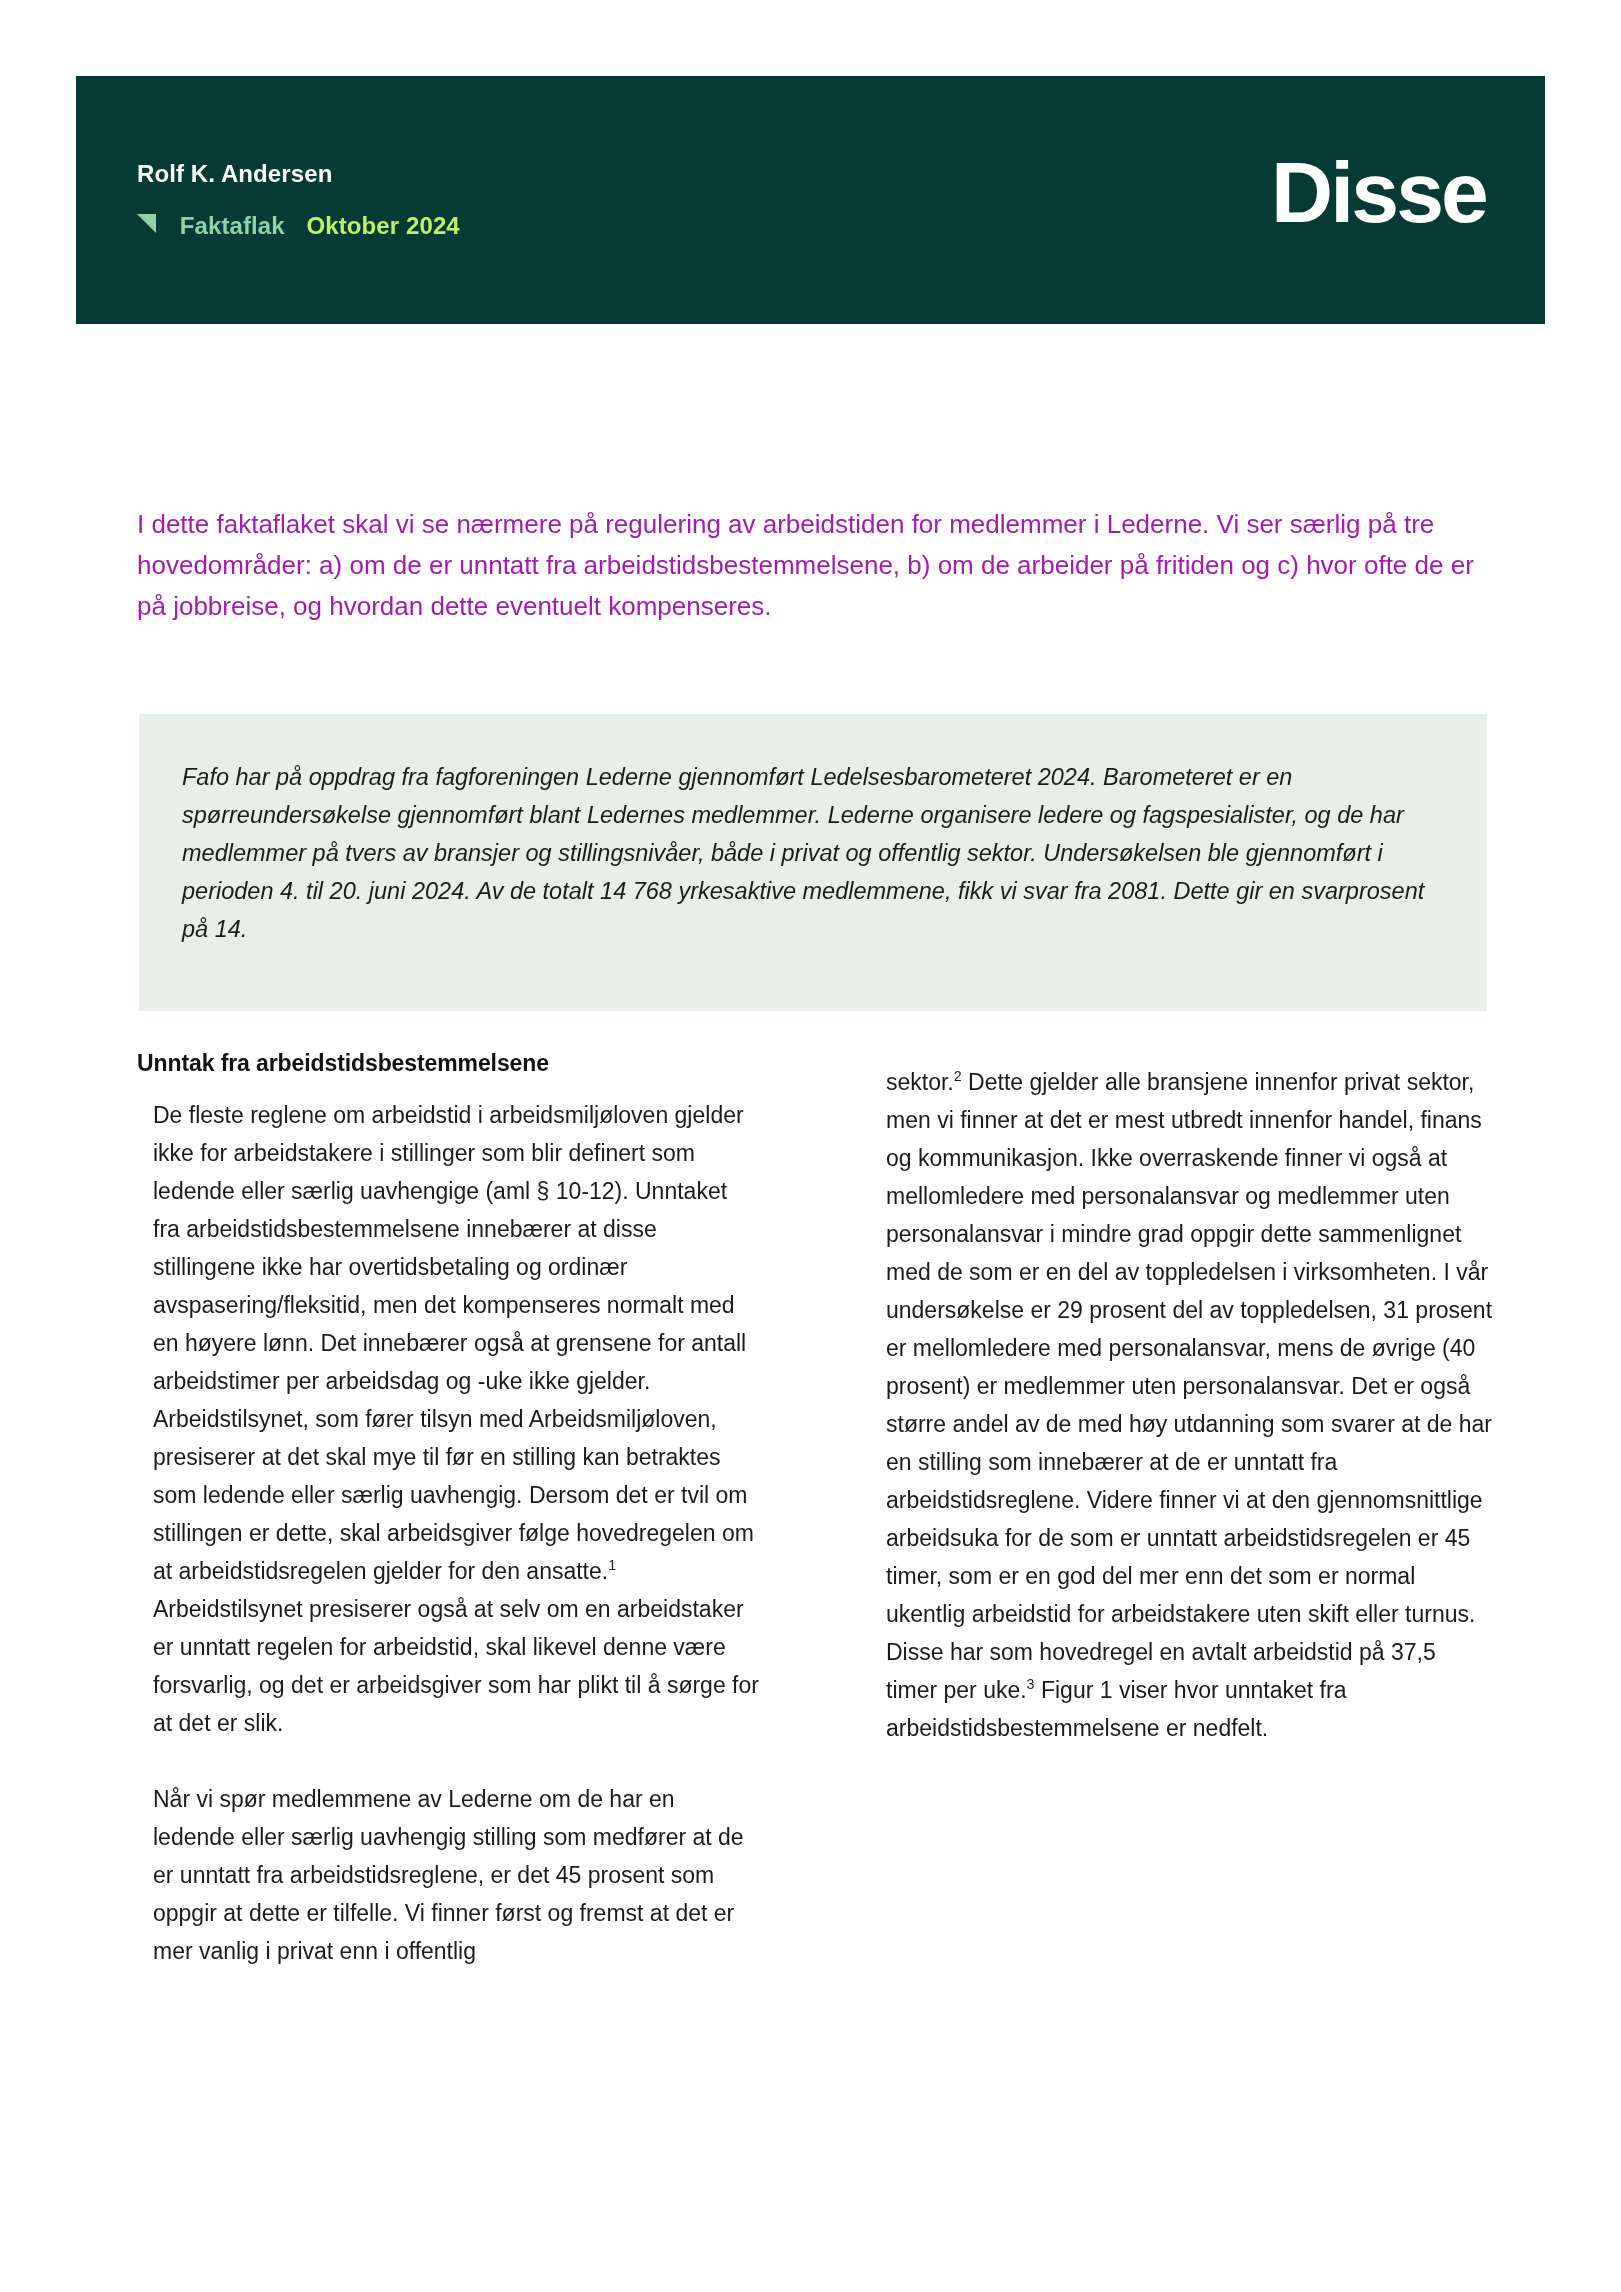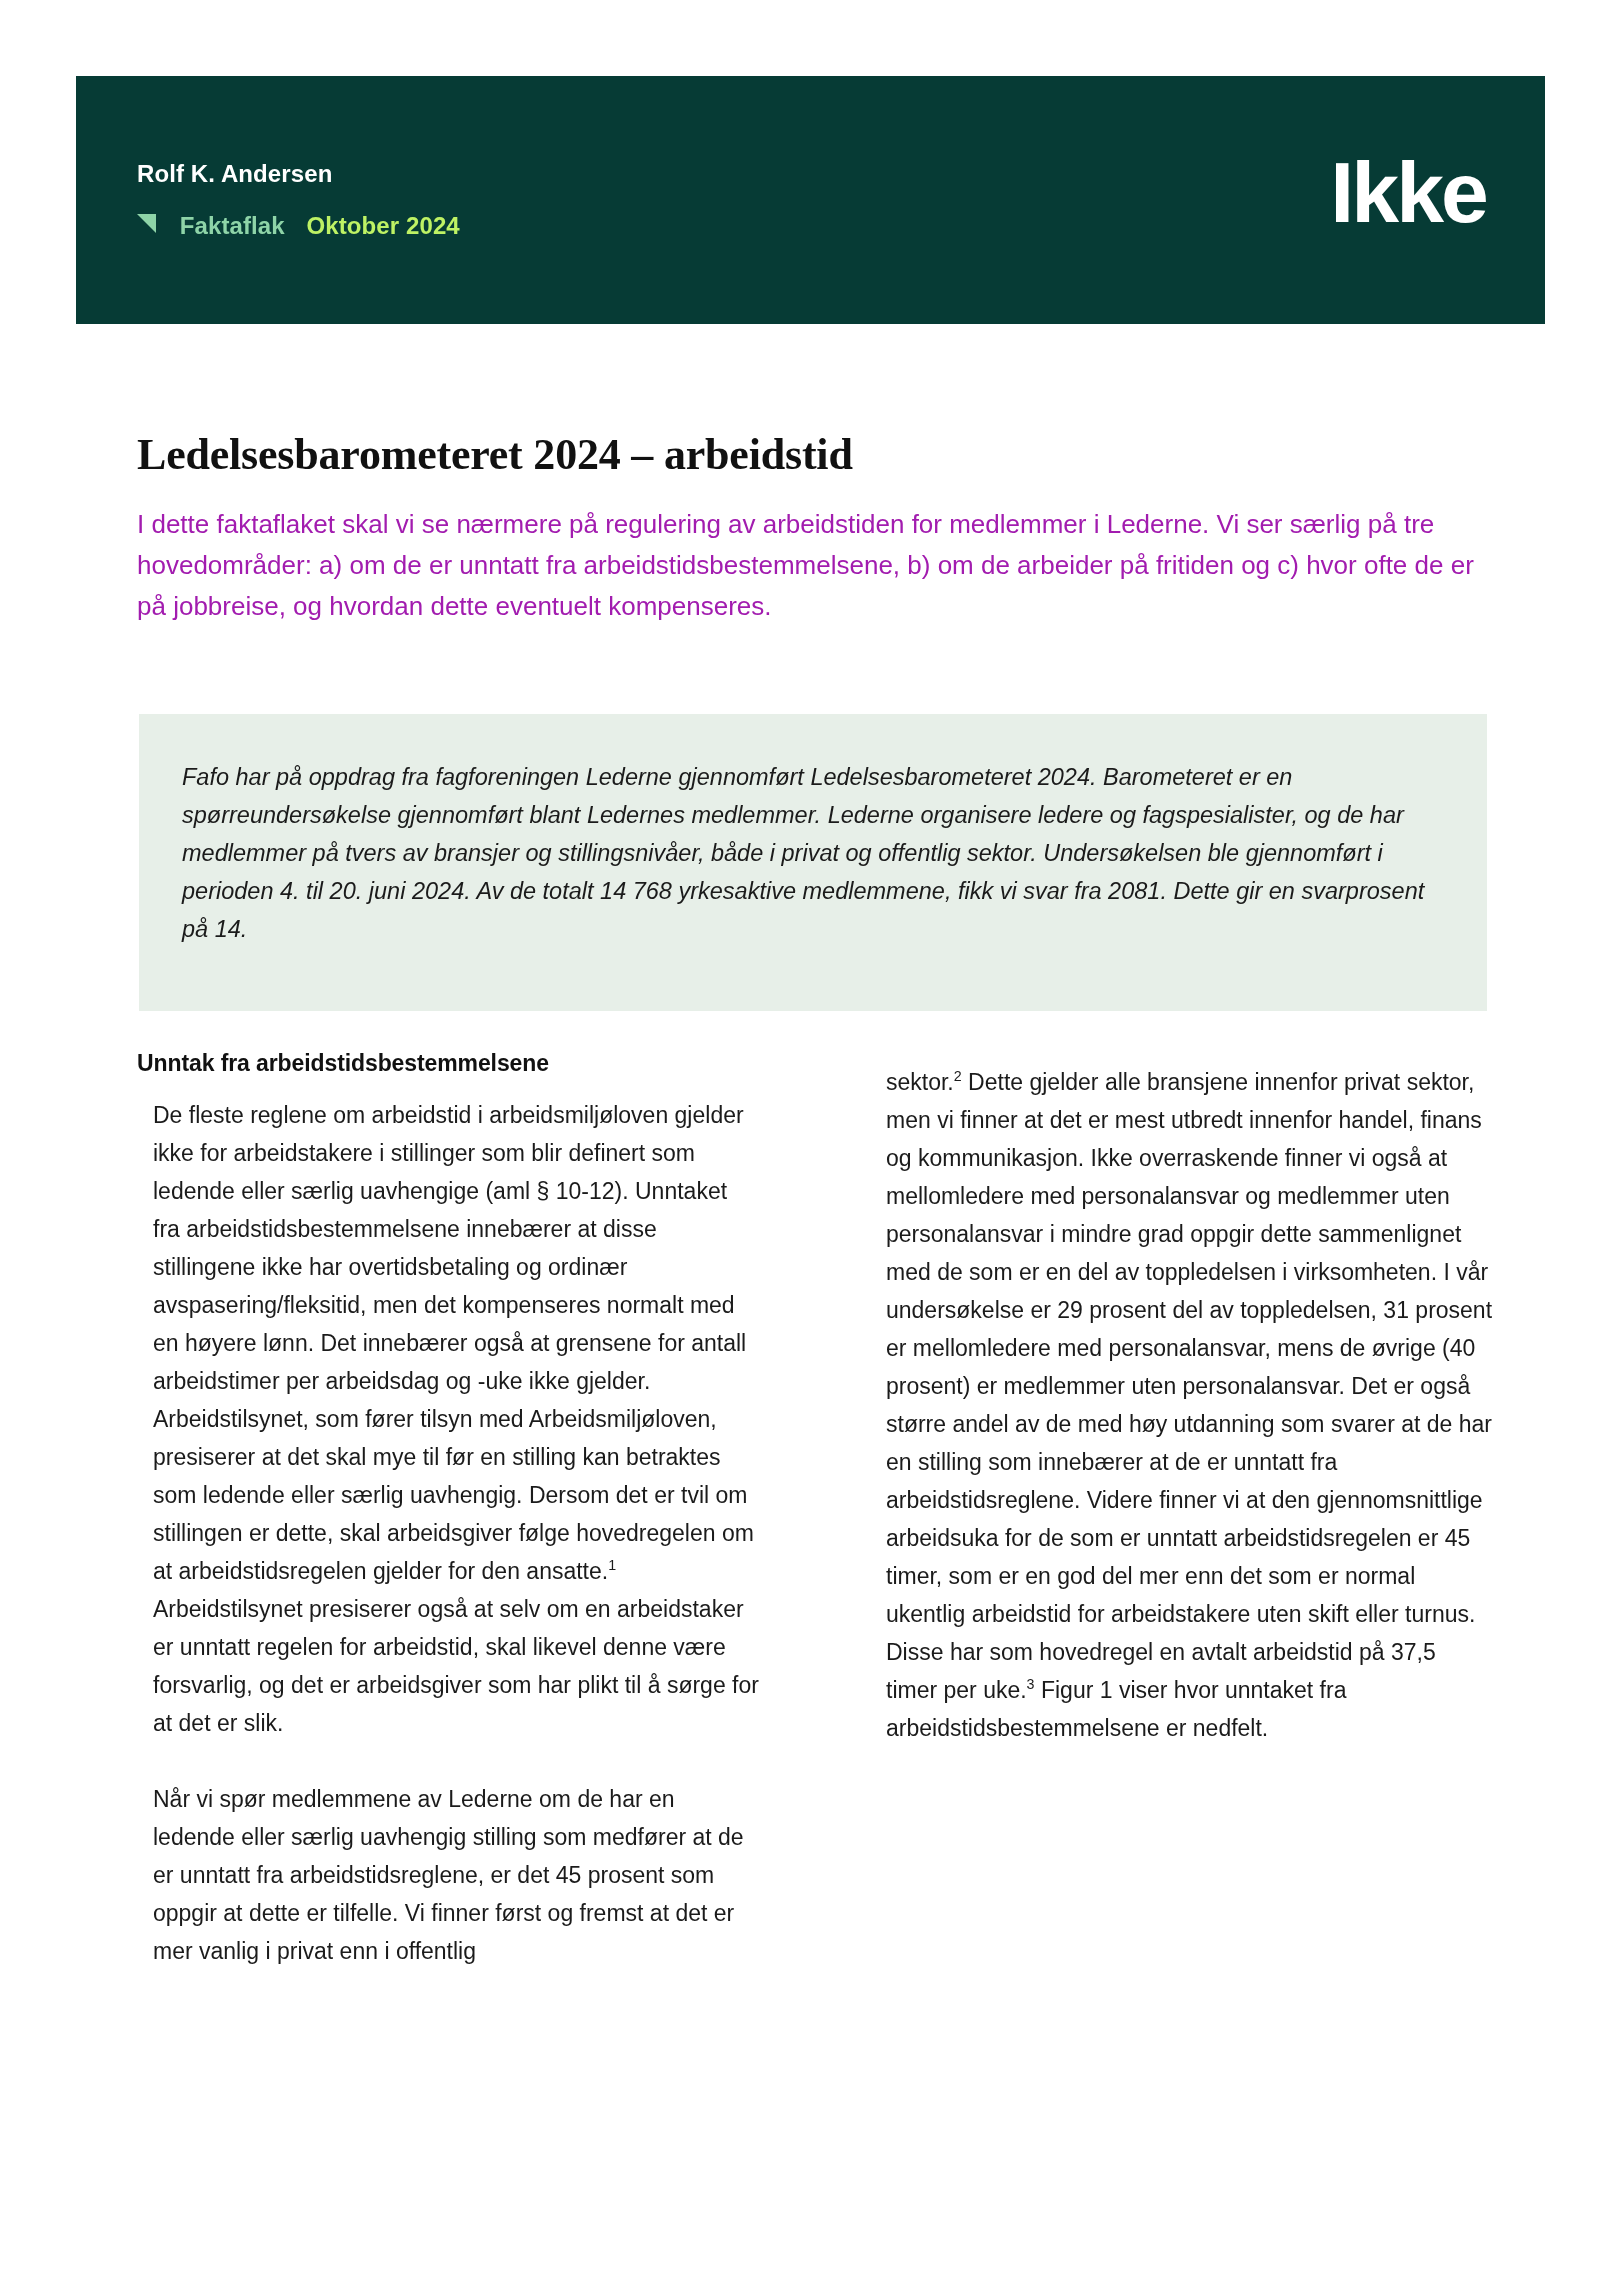--- a/index.html
+++ b/index.html
@@ -178,24 +178,23 @@
 
   <div class="header-band">
     <div class="header-left">
       <div class="author-name">Rolf K. Andersen</div>
       <div class="kicker-row">
         <span class="kicker-triangle"></span>
         <span class="kicker-bold">Faktaflak</span>
         <span class="kicker-rest">Oktober 2024</span>
       </div>
     </div>
-    <div class="logo">Ikke</div>
+    <div class="logo">Disse</div>
   </div>
 
-  <h1 class="doc-title">Ledelsesbarometeret 2024 – arbeidstid</h1>
 
   <p class="lead">I dette faktaflaket skal vi se nærmere på regulering av arbeidstiden for medlemmer i Lederne. Vi ser særlig på tre hovedområder: a) om de er unntatt fra arbeidstidsbestemmelsene, b) om de arbeider på fritiden og c) hvor ofte de er på jobbreise, og hvordan dette eventuelt kompenseres.</p>
 
   <div class="factbox">
     <p>Fafo har på oppdrag fra fagforeningen Lederne gjennomført Ledelsesbarometeret 2024. Barometeret er en spørreundersøkelse gjennomført blant Ledernes medlemmer. Lederne organisere ledere og fagspesialister, og de har medlemmer på tvers av bransjer og stillingsnivåer, både i privat og offentlig sektor. Undersøkelsen ble gjennomført i perioden 4. til 20. juni 2024. Av de totalt 14 768 yrkesaktive medlemmene, fikk vi svar fra 2081. Dette gir en svarprosent på 14.</p>
   </div>
 
   <div class="columns">
 
     <div class="col">

